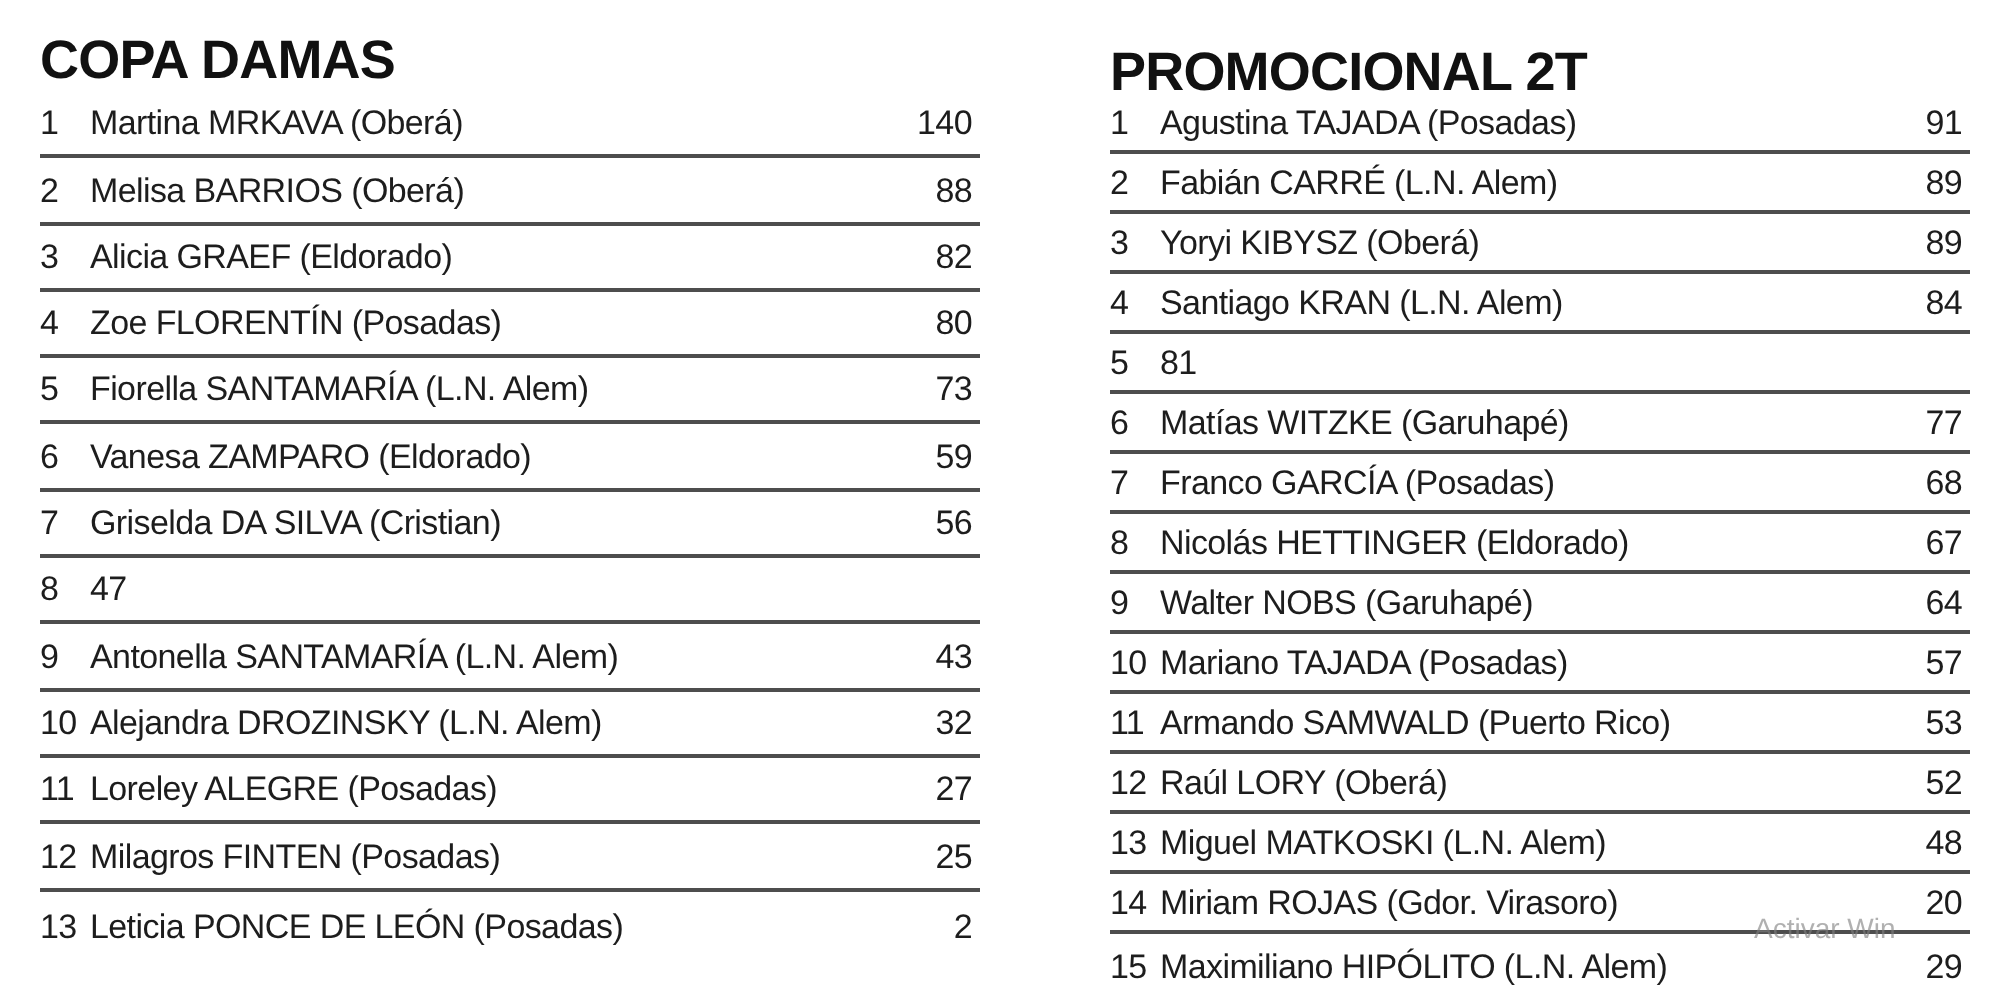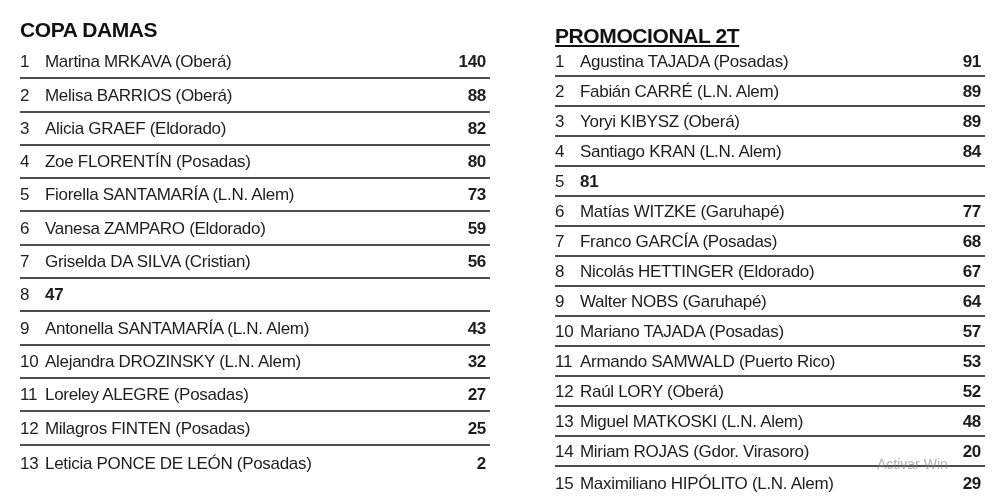--- a/index.html
+++ b/index.html
@@ -6,48 +6,48 @@
   body{
     width:1000px;height:502px;
     position:relative;overflow:hidden;
     background:#ffffff;
     font-family:"Liberation Sans",sans-serif;
     color:#1d1d1d;
   }
   .t-title{
     position:absolute;
     margin:0;
-    font-size:21px;
+    font-size:27px;
     font-weight:bold;
     letter-spacing:-0.4px;
     line-height:22px;
     color:#111111;
     white-space:nowrap;
   }
   .t-title.left{left:20px;top:19px;}
-  .t-title.right{left:555px;top:25px;text-decoration:underline;}
+  .t-title.right{left:555px;top:25px;}
   .rows{position:absolute;}
   .rows.left{left:20px;top:46px;width:470px;}
   .rows.right{left:555px;top:47px;width:430px;}
   .row{
     display:flex;
     align-items:flex-end;
     box-sizing:border-box;
     border-bottom:2px solid #4d4d4d;
     font-size:17px;
     line-height:20px;
     letter-spacing:-0.3px;
     white-space:nowrap;
   }
   .rows.left  .row{height:33.3px;padding-bottom:5px;}
   .rows.right .row{height:30px;padding-bottom:3px;}
   .row:last-child{border-bottom:none;}
   .rank{flex:none;width:25px;}
   .name{flex:1;overflow:hidden;}
-  .pts{flex:none;font-weight:bold;padding-right:4px;}
+  .pts{flex:none;font-weight:normal;padding-right:4px;}
   .watermark{
     position:absolute;
     white-space:nowrap;
     pointer-events:none;
     z-index:5;
   }
   .wm1{
     left:877px;top:456px;
     font-size:14px;
     color:rgba(128,128,128,0.62);

